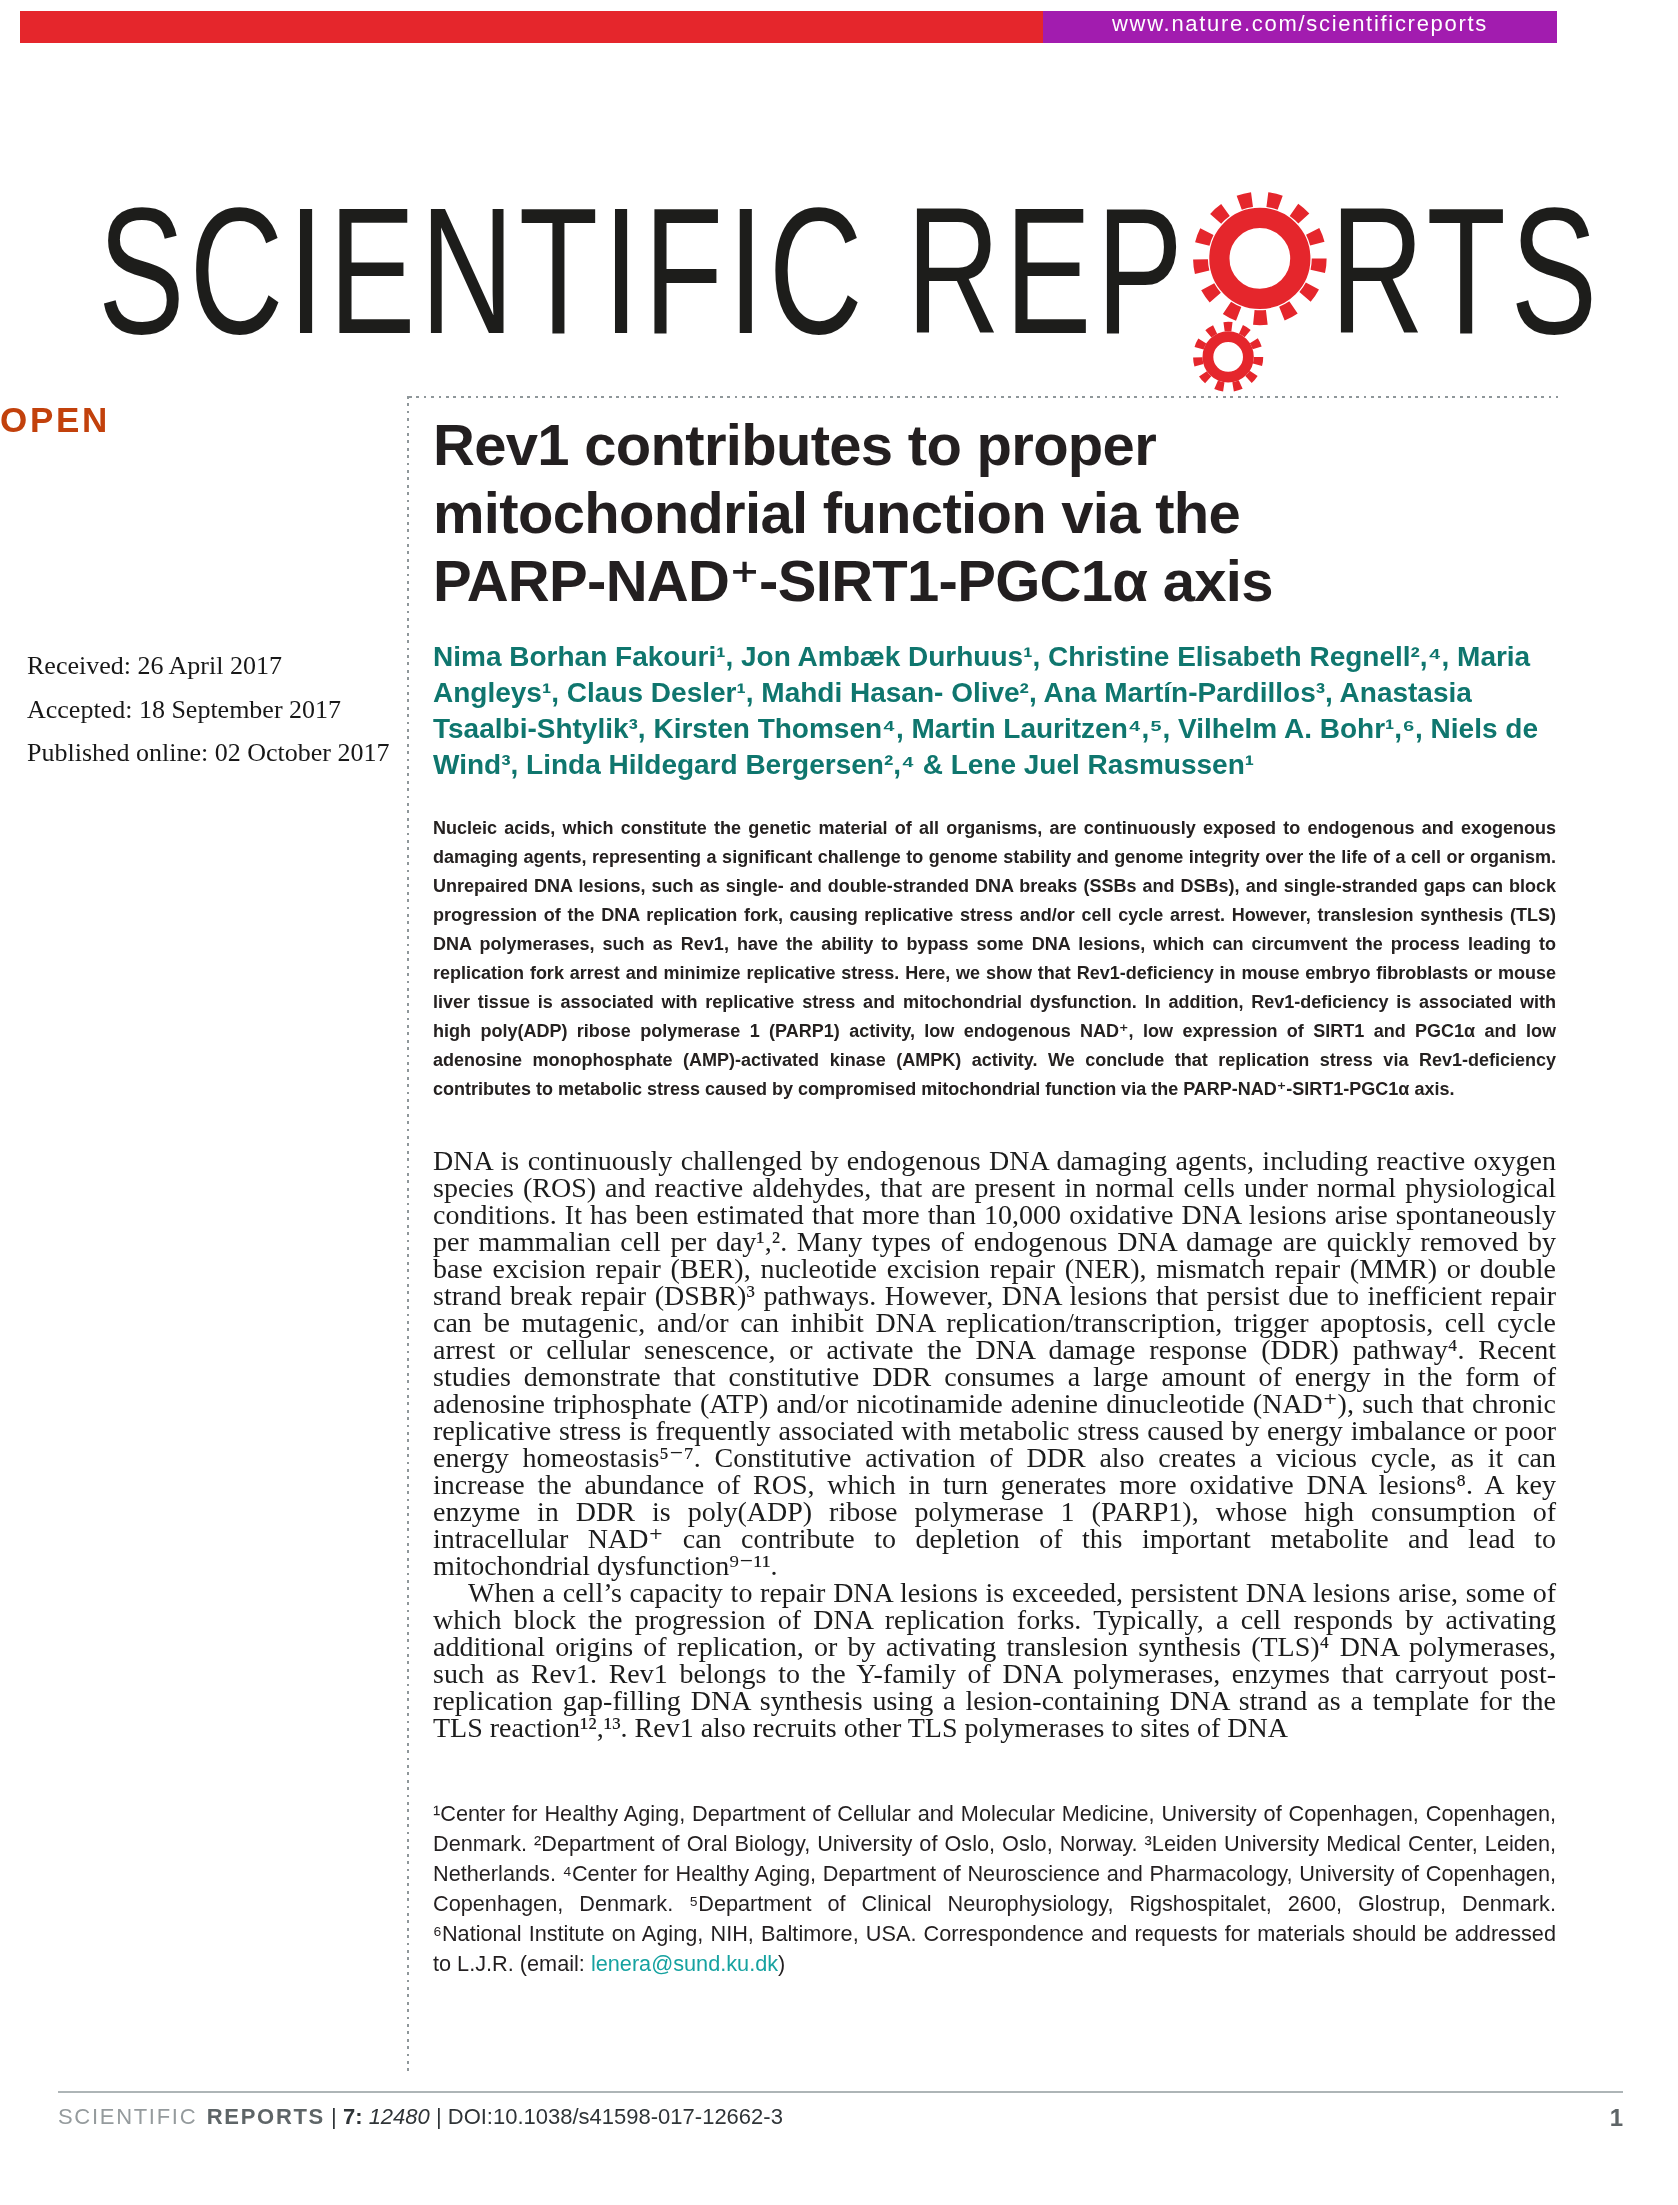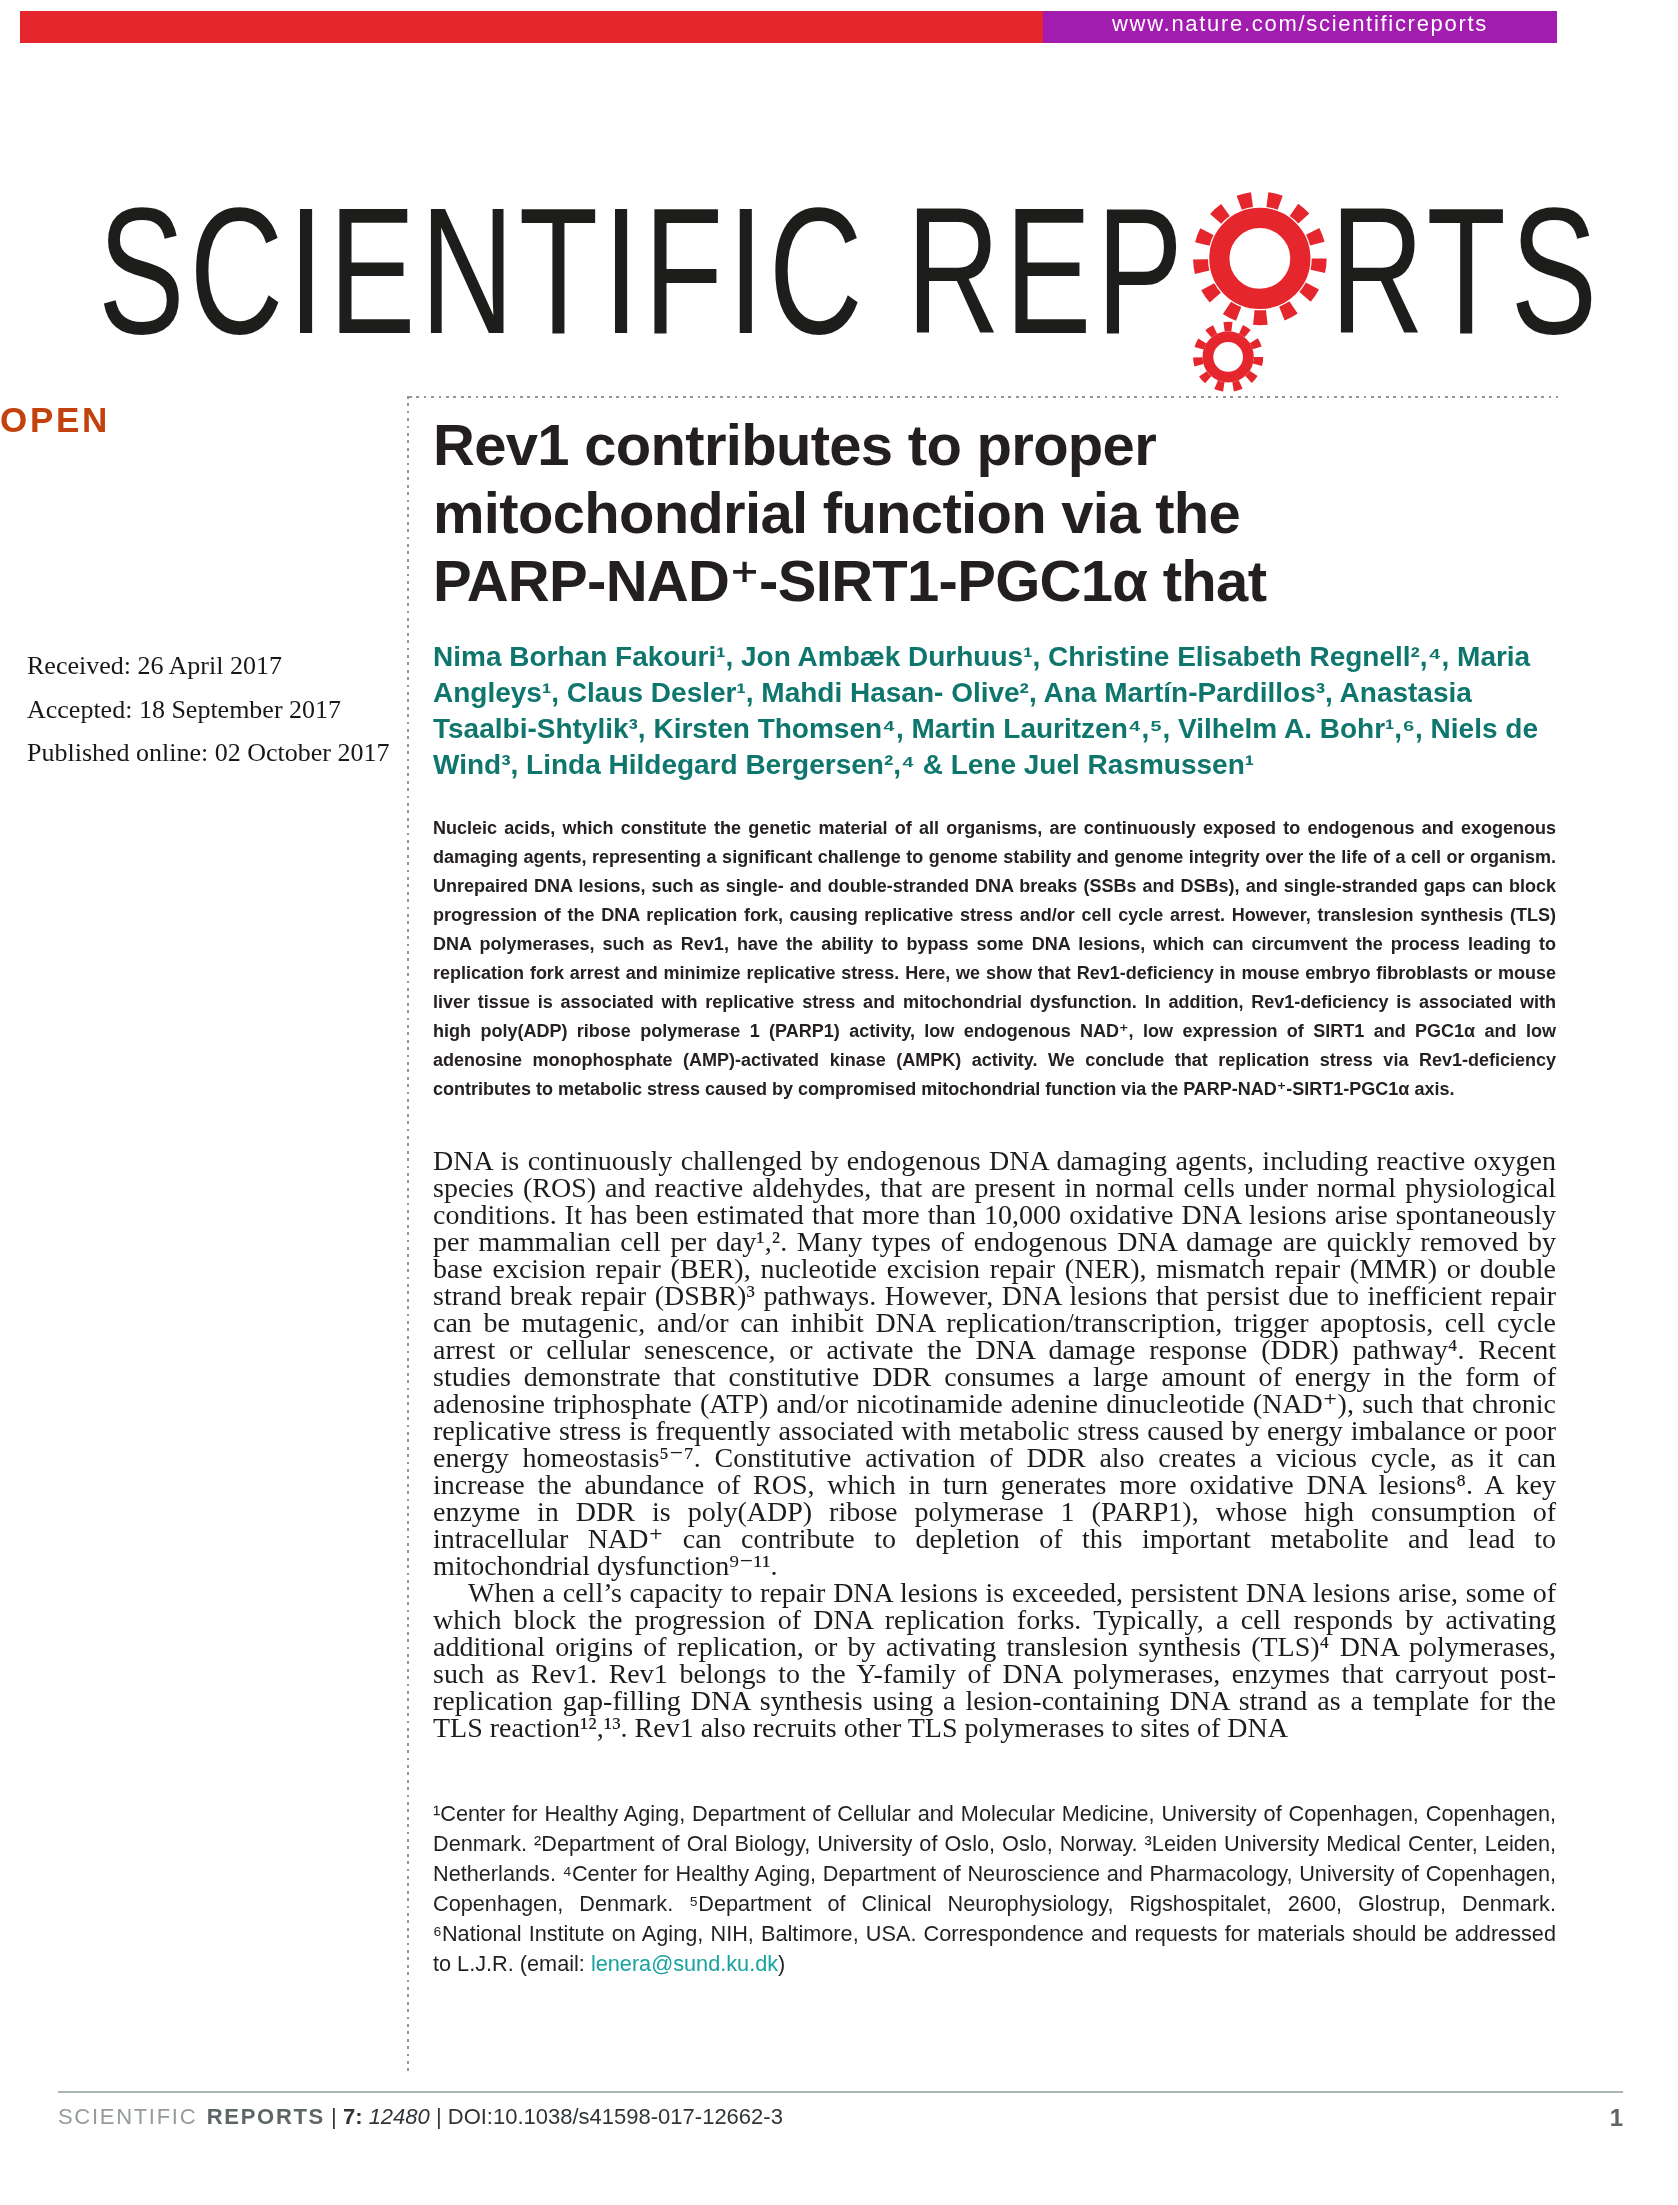--- a/index.html
+++ b/index.html
@@ -93,21 +93,21 @@
   <div class="dates">
     <p>Received: 26 April 2017</p>
     <p>Accepted: 18 September 2017</p>
     <p>Published online: 02 October 2017</p>
   </div>
 
   <div class="main">
     <div class="title">
       <div>Rev1 contributes to proper</div>
       <div>mitochondrial function via the</div>
-      <div>PARP-NAD⁺-SIRT1-PGC1α that</div>
+      <div>PARP-NAD⁺-SIRT1-PGC1α axis</div>
     </div>
 
     <div class="authors">Nima Borhan Fakouri¹, Jon Ambæk Durhuus¹, Christine Elisabeth Regnell²,⁴, Maria Angleys¹, Claus Desler¹, Mahdi Hasan- Olive², Ana Martín-Pardillos³, Anastasia Tsaalbi-Shtylik³, Kirsten Thomsen⁴, Martin Lauritzen⁴,⁵, Vilhelm A. Bohr¹,⁶, Niels de Wind³, Linda Hildegard Bergersen²,⁴ &amp; Lene Juel Rasmussen¹</div>
 
     <div class="abstract">Nucleic acids, which constitute the genetic material of all organisms, are continuously exposed to endogenous and exogenous damaging agents, representing a significant challenge to genome stability and genome integrity over the life of a cell or organism. Unrepaired DNA lesions, such as single- and double-stranded DNA breaks (SSBs and DSBs), and single-stranded gaps can block progression of the DNA replication fork, causing replicative stress and/or cell cycle arrest. However, translesion synthesis (TLS) DNA polymerases, such as Rev1, have the ability to bypass some DNA lesions, which can circumvent the process leading to replication fork arrest and minimize replicative stress. Here, we show that Rev1-deficiency in mouse embryo fibroblasts or mouse liver tissue is associated with replicative stress and mitochondrial dysfunction. In addition, Rev1-deficiency is associated with high poly(ADP) ribose polymerase 1 (PARP1) activity, low endogenous NAD⁺, low expression of SIRT1 and PGC1α and low adenosine monophosphate (AMP)-activated kinase (AMPK) activity. We conclude that replication stress via Rev1-deficiency contributes to metabolic stress caused by compromised mitochondrial function via the PARP-NAD⁺-SIRT1-PGC1α axis.</div>
 
     <div class="body-text">
       <p>DNA is continuously challenged by endogenous DNA damaging agents, including reactive oxygen species (ROS) and reactive aldehydes, that are present in normal cells under normal physiological conditions. It has been estimated that more than 10,000 oxidative DNA lesions arise spontaneously per mammalian cell per day¹,². Many types of endogenous DNA damage are quickly removed by base excision repair (BER), nucleotide excision repair (NER), mismatch repair (MMR) or double strand break repair (DSBR)³ pathways. However, DNA lesions that persist due to inefficient repair can be mutagenic, and/or can inhibit DNA replication/transcription, trigger apoptosis, cell cycle arrest or cellular senescence, or activate the DNA damage response (DDR) pathway⁴. Recent studies demonstrate that constitutive DDR consumes a large amount of energy in the form of adenosine triphosphate (ATP) and/or nicotinamide adenine dinucleotide (NAD⁺), such that chronic replicative stress is frequently associated with metabolic stress caused by energy imbalance or poor energy homeostasis⁵⁻⁷. Constitutive activation of DDR also creates a vicious cycle, as it can increase the abundance of ROS, which in turn generates more oxidative DNA lesions⁸. A key enzyme in DDR is poly(ADP) ribose polymerase 1 (PARP1), whose high consumption of intracellular NAD⁺ can contribute to depletion of this important metabolite and lead to mitochondrial dysfunction⁹⁻¹¹.</p>
       <p>When a cell’s capacity to repair DNA lesions is exceeded, persistent DNA lesions arise, some of which block the progression of DNA replication forks. Typically, a cell responds by activating additional origins of replication, or by activating translesion synthesis (TLS)⁴ DNA polymerases, such as Rev1. Rev1 belongs to the Y-family of DNA polymerases, enzymes that carryout post-replication gap-filling DNA synthesis using a lesion-containing DNA strand as a template for the TLS reaction¹²,¹³. Rev1 also recruits other TLS polymerases to sites of DNA</p>
     </div>

